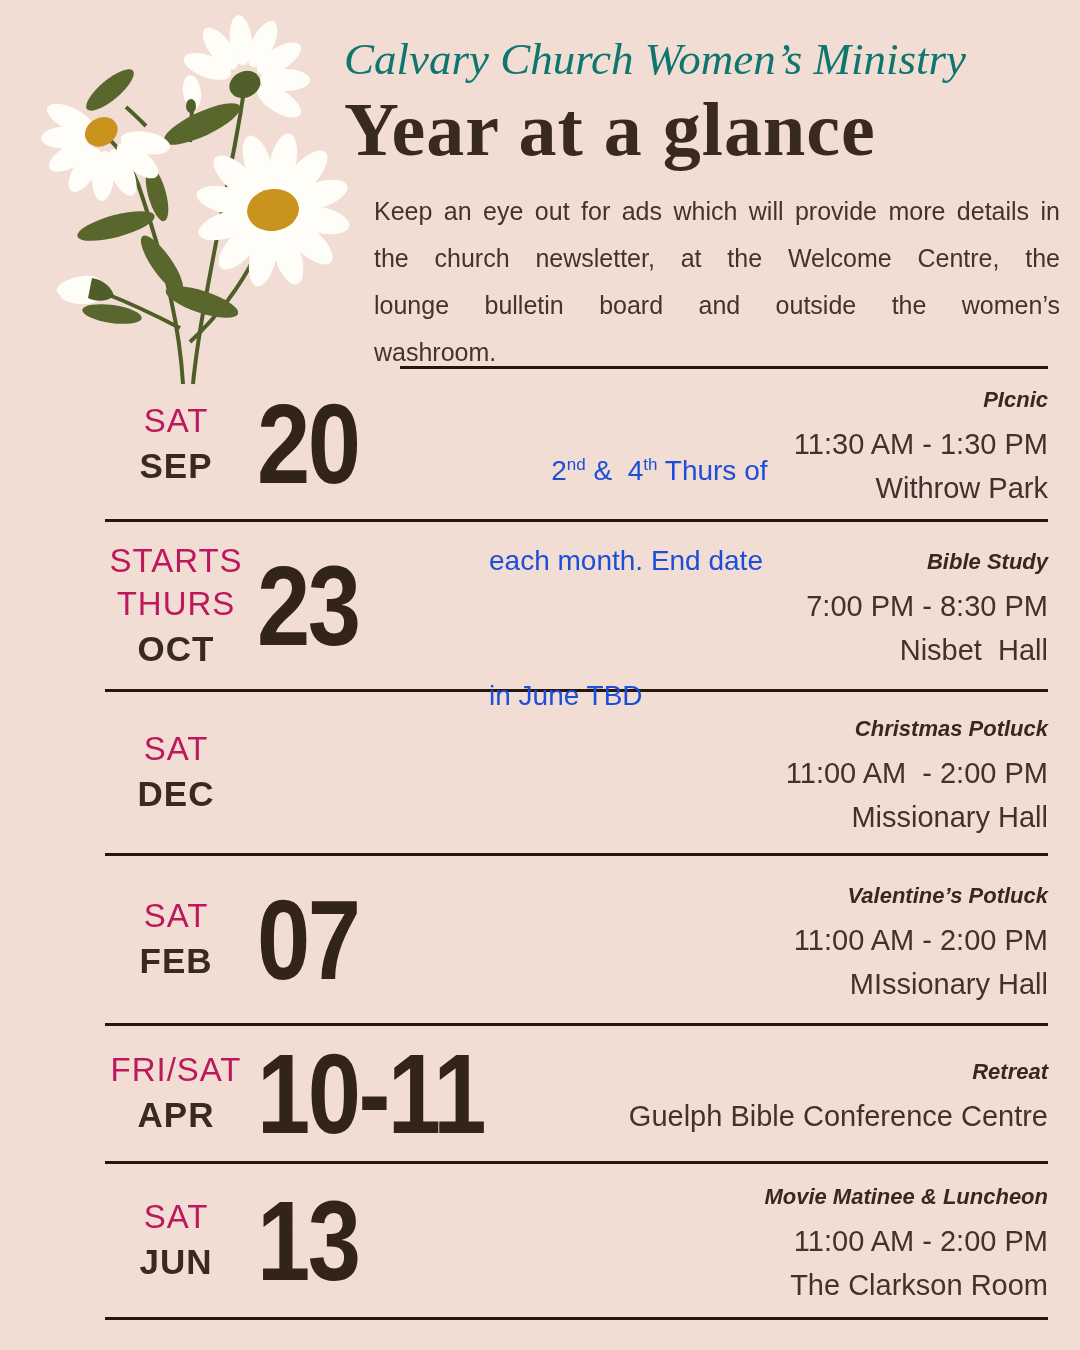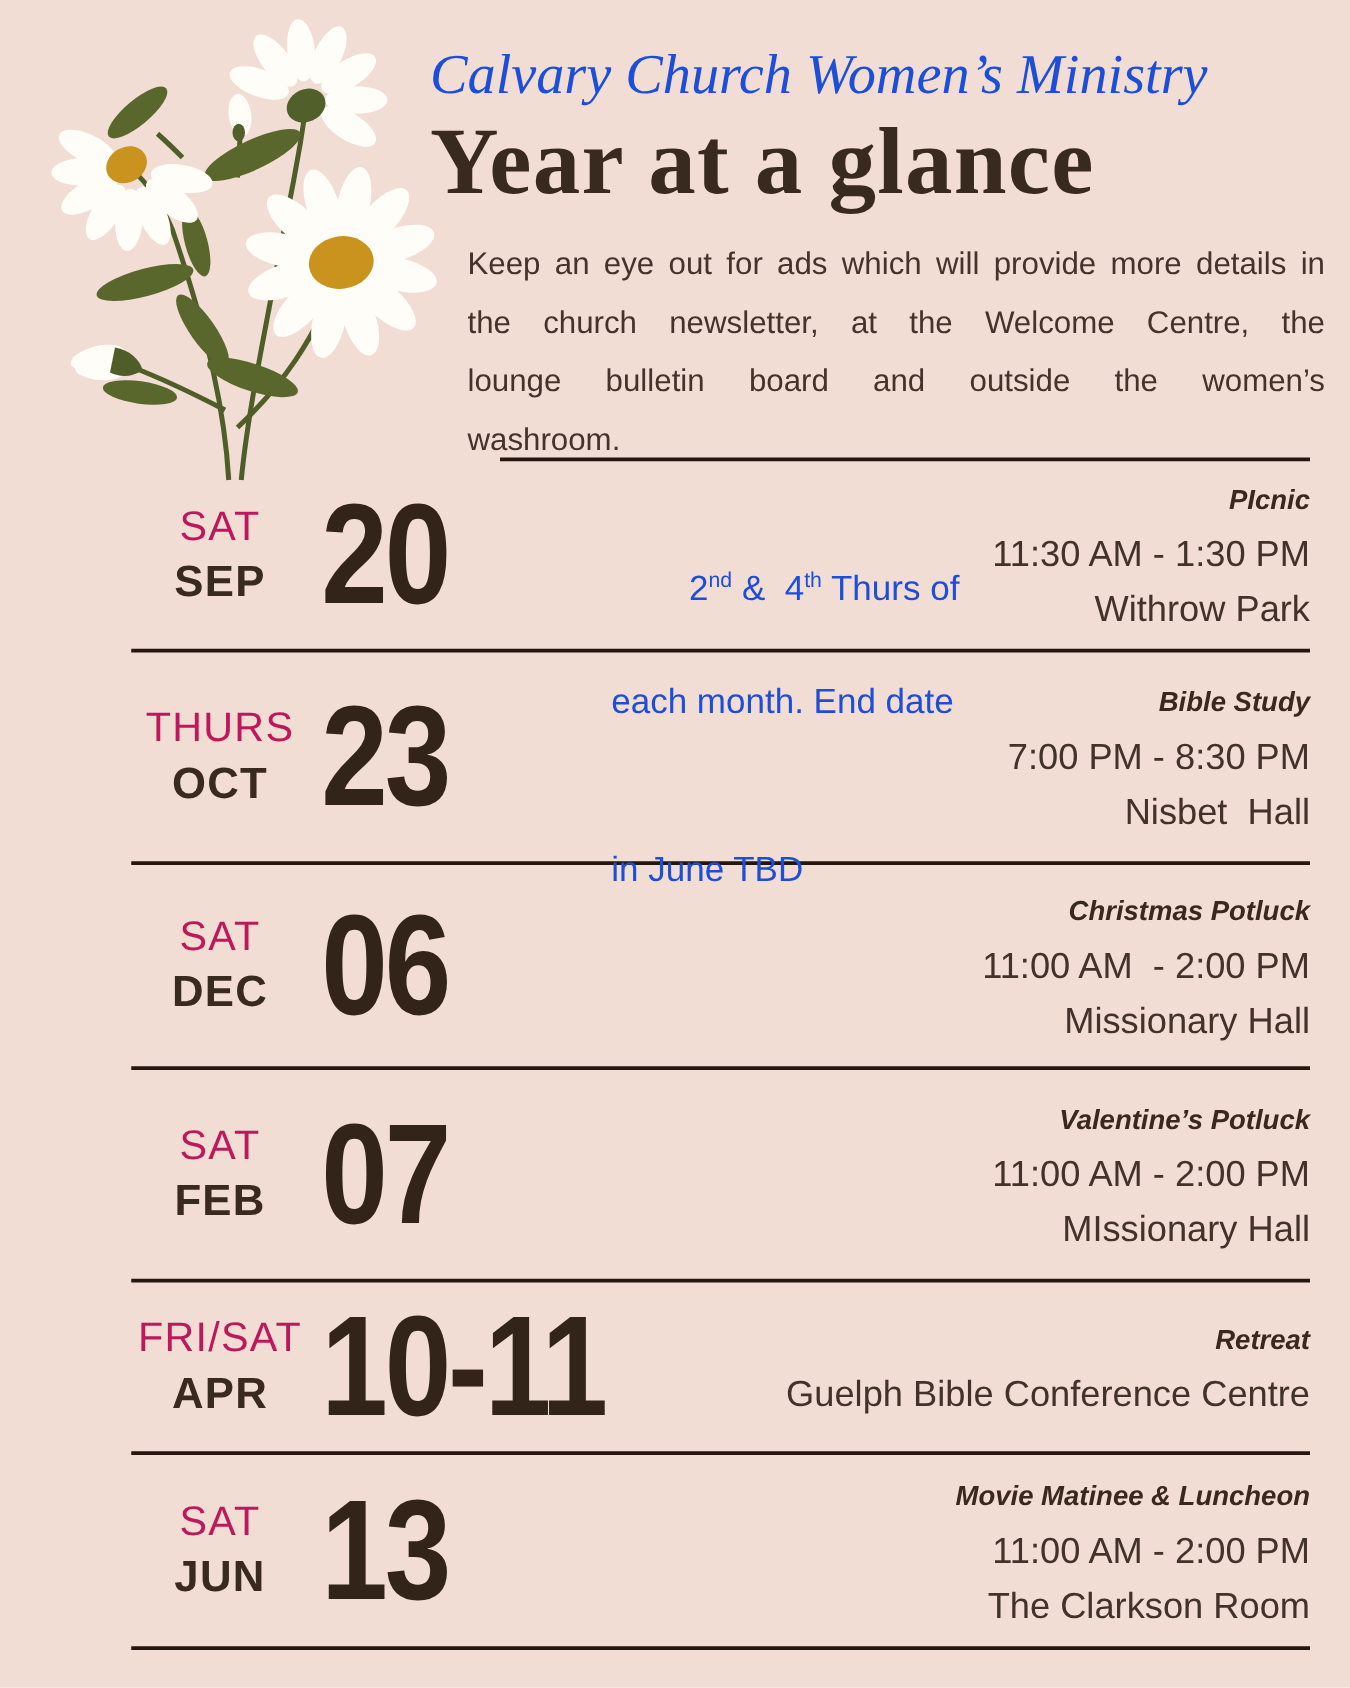--- a/index.html
+++ b/index.html
@@ -9,21 +9,21 @@
     background:#f2ddd5;
     font-family:"Liberation Sans",sans-serif;
     color:#3b2b20;
     overflow:hidden;
   }
   
   .brand{
     position:absolute;left:344px;top:34px;
     font-family:"Liberation Serif",serif;
     font-style:italic;font-size:45px;line-height:1.15;
-    color:#1d4ed8;white-space:nowrap;
+    color:#0f766e;white-space:nowrap;
   }
   .title{
     position:absolute;left:344px;top:88px;
     font-family:"Liberation Serif",serif;
     font-weight:700;font-size:76px;line-height:1.1;
     color:#392a20;white-space:nowrap;letter-spacing:1px;
   }
   .desc{
     position:absolute;left:374px;top:188px;width:686px;
     font-size:25px;line-height:47px;color:#44332a;
@@ -167,20 +167,21 @@
       </div>
       <div class="event-col">
         <div class="event-title">PIcnic</div>
         <div class="event-time">11:30 AM - 1:30 PM</div>
         <div class="event-loc">Withrow Park</div>
       </div>
     </div>
 
     <div class="row r2">
       <div class="day-col">
+        <span class="day">STARTS</span>
         <span class="day">THURS</span>
         <span class="month">OCT</span>
       </div>
       <div class="date-col">
         <span class="date">23</span>
       </div>
       <div class="note-col">
         <span>2</span><sup>nd</sup><span> &amp;  4</span><sup>th</sup><span> Thurs of</span>
         <div>each month. End date</div>
         <div>in June TBD</div>
@@ -190,23 +191,20 @@
         <div class="event-time">7:00 PM - 8:30 PM</div>
         <div class="event-loc">Nisbet  Hall</div>
       </div>
     </div>
 
     <div class="row r3">
       <div class="day-col">
         <span class="day">SAT</span>
         <span class="month">DEC</span>
       </div>
-      <div class="date-col">
-        <span class="date">06</span>
-      </div>
       <div class="event-col">
         <div class="event-title">Christmas Potluck</div>
         <div class="event-time">11:00 AM  - 2:00 PM</div>
         <div class="event-loc">Missionary Hall</div>
       </div>
     </div>
 
     <div class="row r4">
       <div class="day-col">
         <span class="day">SAT</span>

